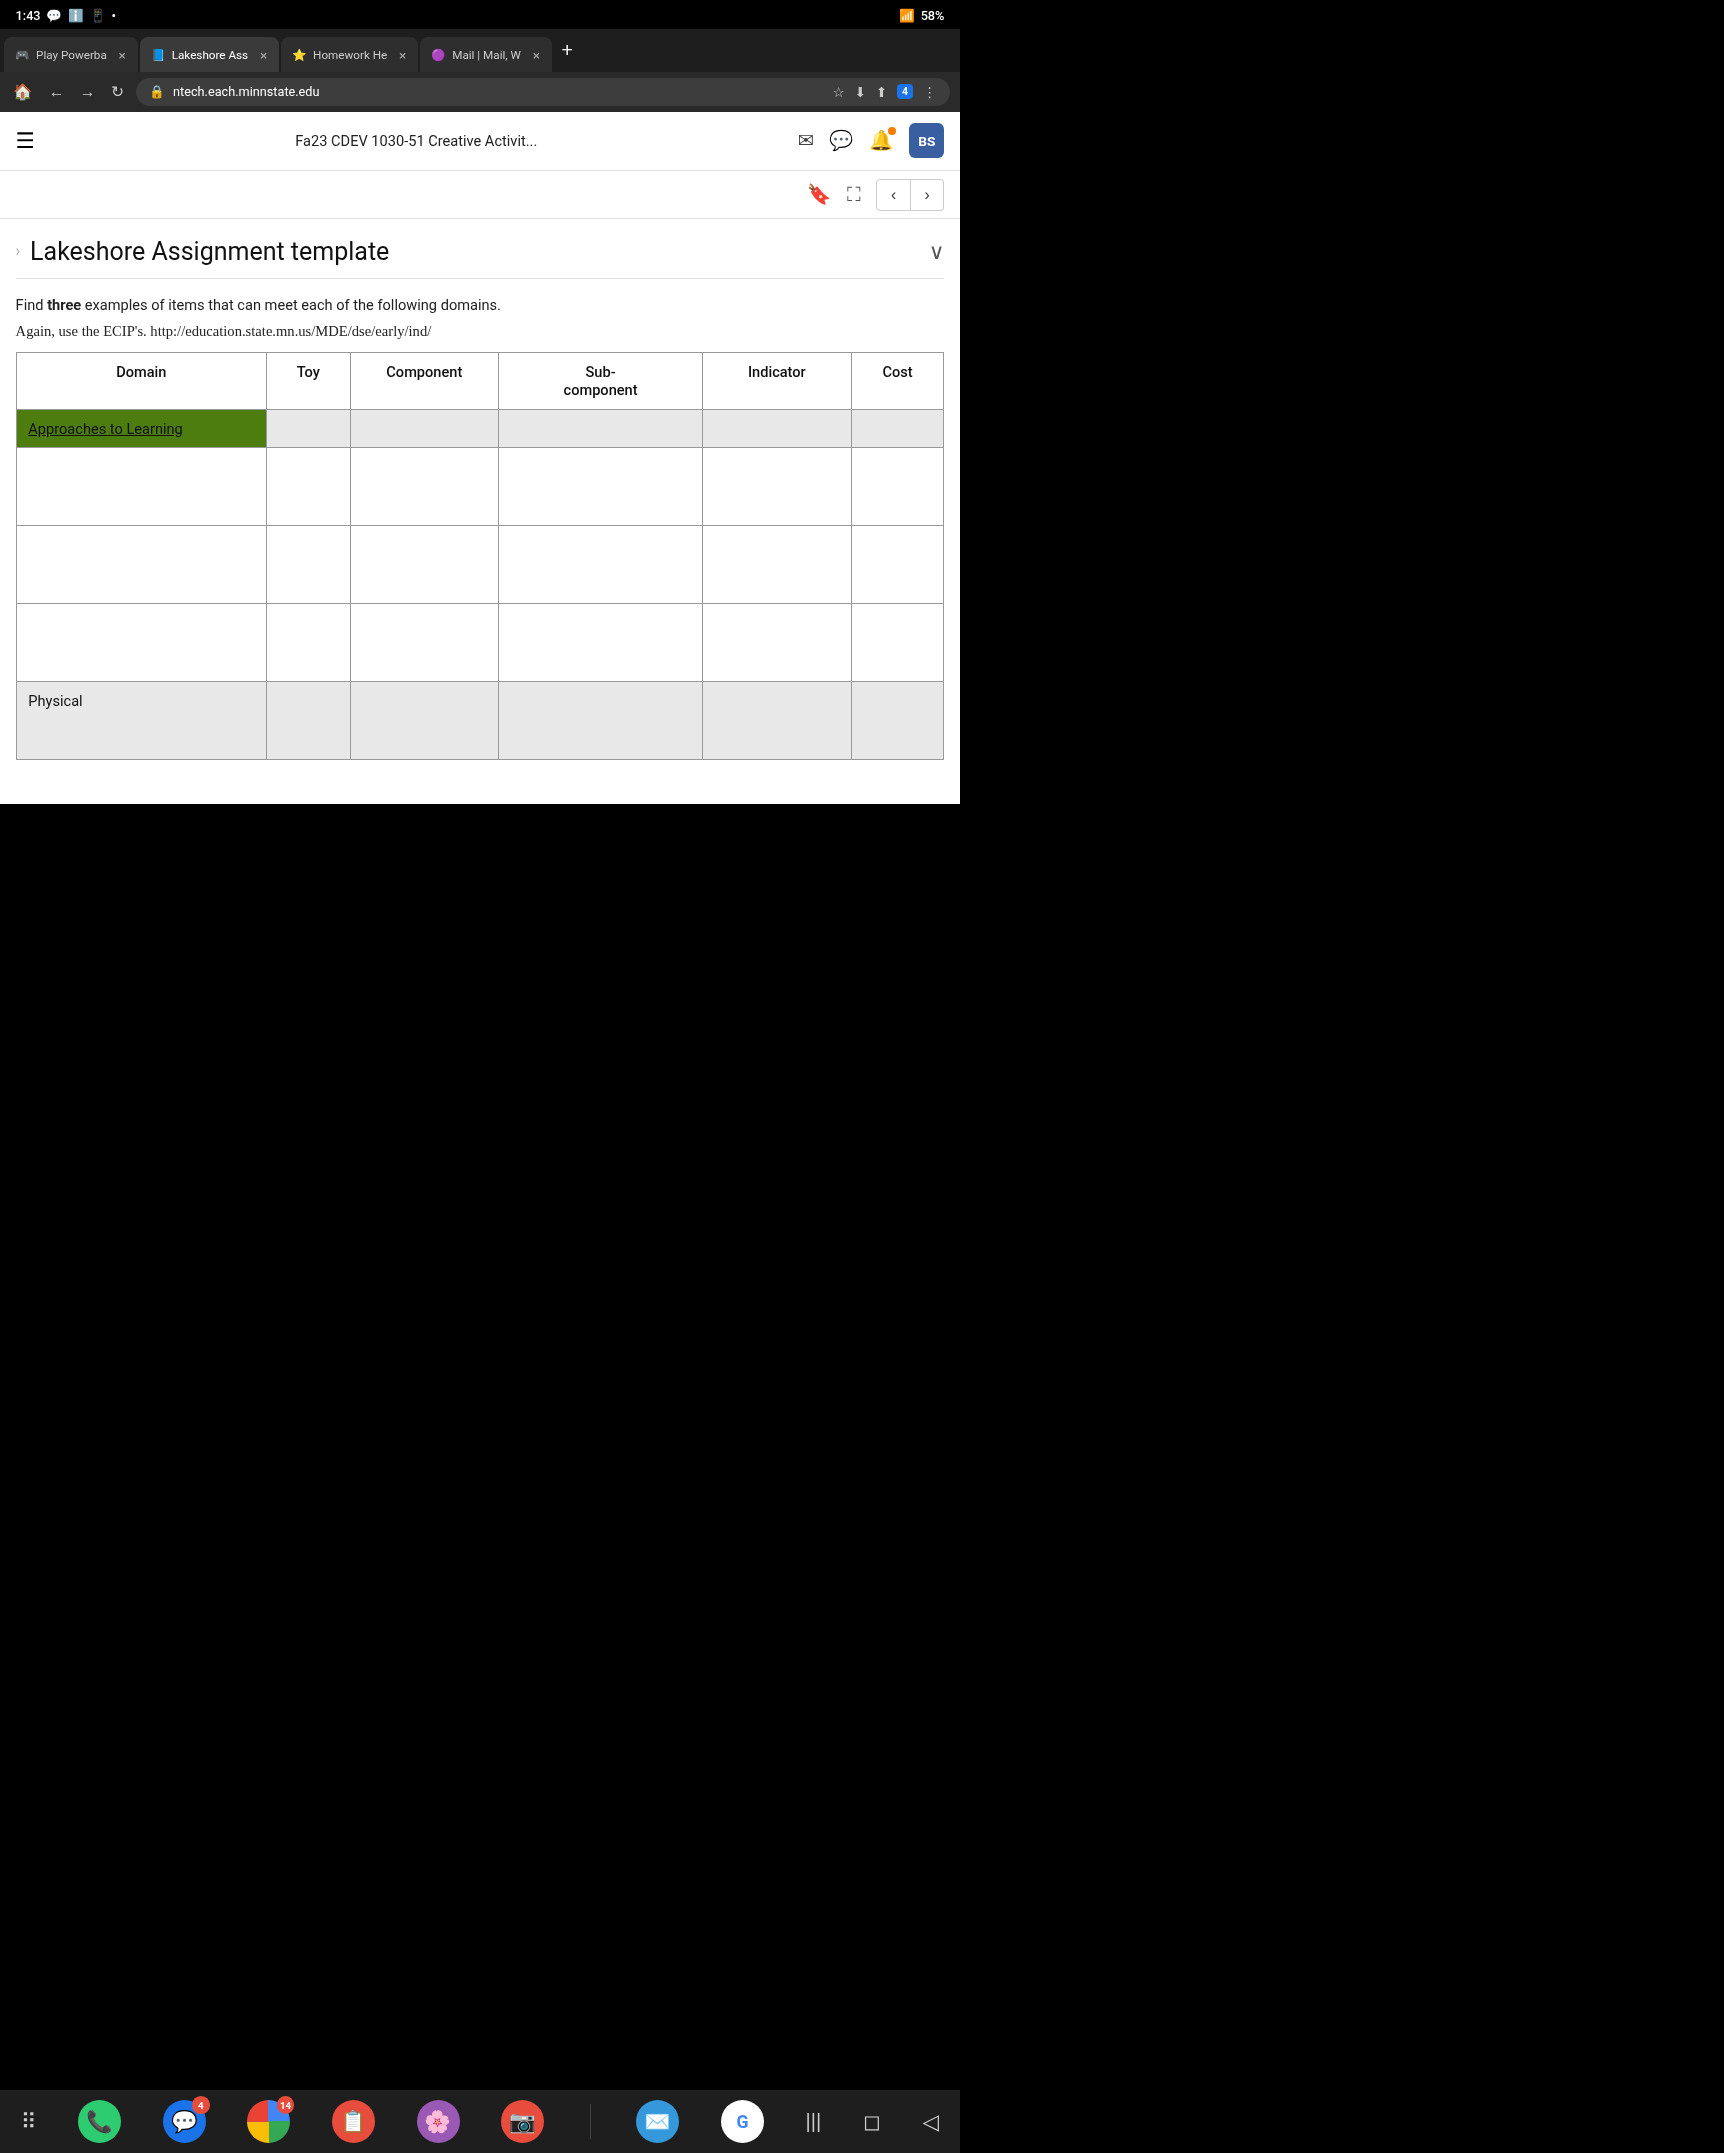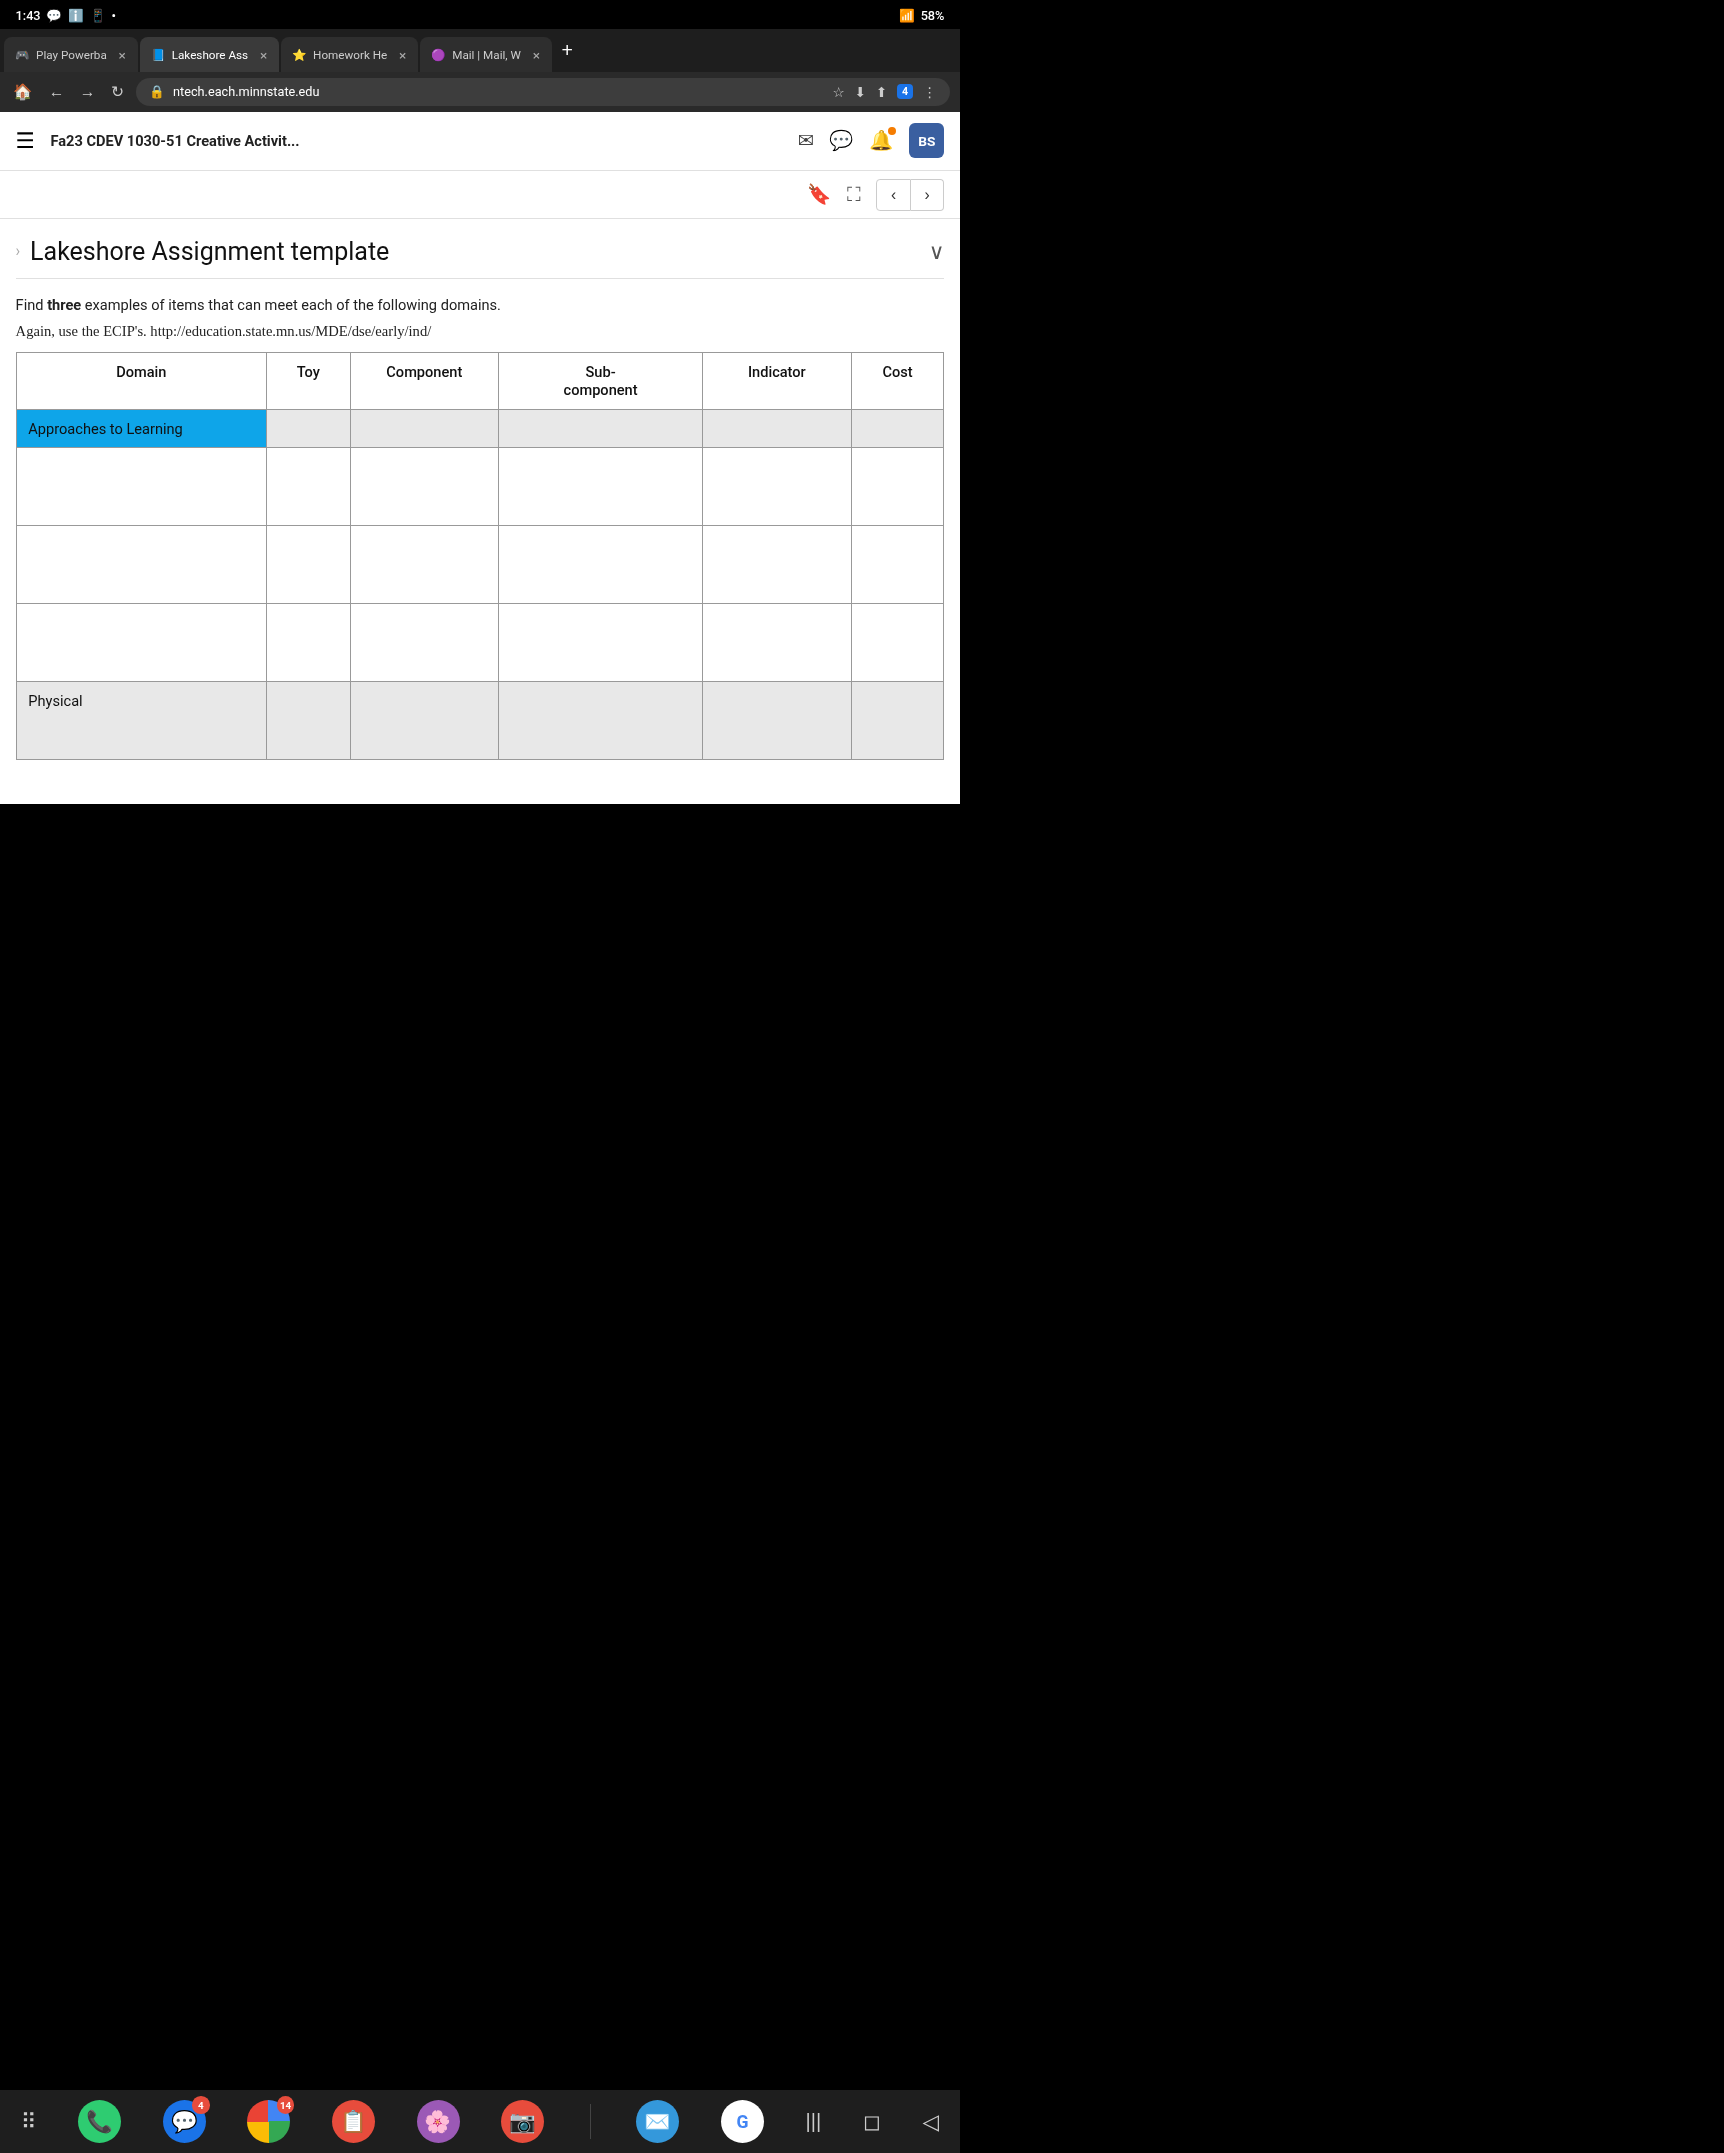--- a/index.html
+++ b/index.html
@@ -129,27 +129,28 @@
       background: #fff;
       display: flex;
       align-items: center;
       justify-content: space-between;
       padding: 11.7px 15.6px;
       border-bottom: 1px solid #e0e0e0;
     }
     .hamburger { font-size: 21.5px; cursor: pointer; }
     .page-title-text {
       font-size: 14.6px;
-      font-weight: 700;
+      font-weight: 400;
       color: #222;
       flex: 1;
       margin: 0 15.6px;
       white-space: nowrap;
       overflow: hidden;
       text-overflow: ellipsis;
+      text-align: center;
     }
     .header-icons {
       display: flex;
       align-items: center;
       gap: 15.6px;
     }
     .header-icon { font-size: 19.5px; color: #444; cursor: pointer; }
     .notif-container { position: relative; }
     .notif-dot {
       position: absolute;
@@ -445,21 +446,21 @@
         <th class="toy-col">Toy</th>
         <th class="component-col">Component</th>
         <th class="subcomponent-col">Sub-<br>component</th>
         <th class="indicator-col">Indicator</th>
         <th class="cost-col">Cost</th>
       </tr>
     </thead>
     <tbody>
 
       <tr style="background:#e8e8e8;">
-        <td style="background:#0ea5e9;">Approaches to Learning</td>
+        <td style="background:#4d7c0f;text-decoration:underline;">Approaches to Learning</td>
         <td style="background:#e8e8e8;"></td>
         <td style="background:#e8e8e8;"></td>
         <td style="background:#e8e8e8;"></td>
         <td style="background:#e8e8e8;"></td>
         <td style="background:#e8e8e8;"></td>
       </tr>
 
       <tr>
         <td style="height:78px; background:#fff;"></td>
         <td style="background:#fff;"></td>

